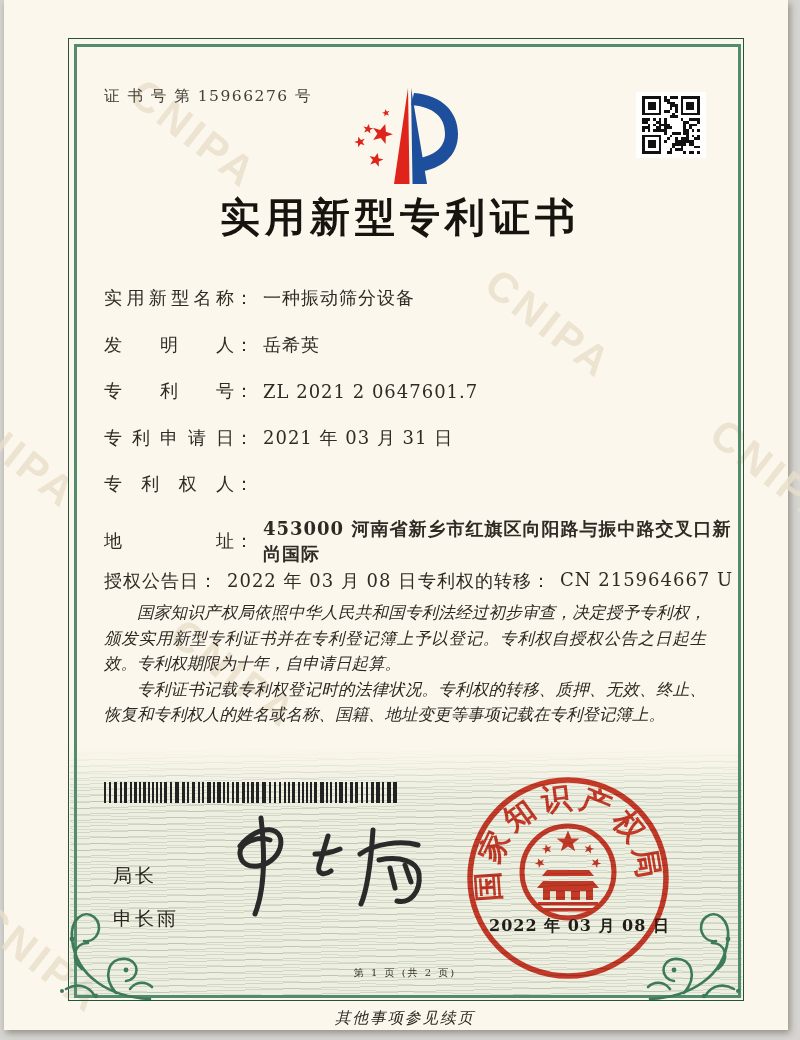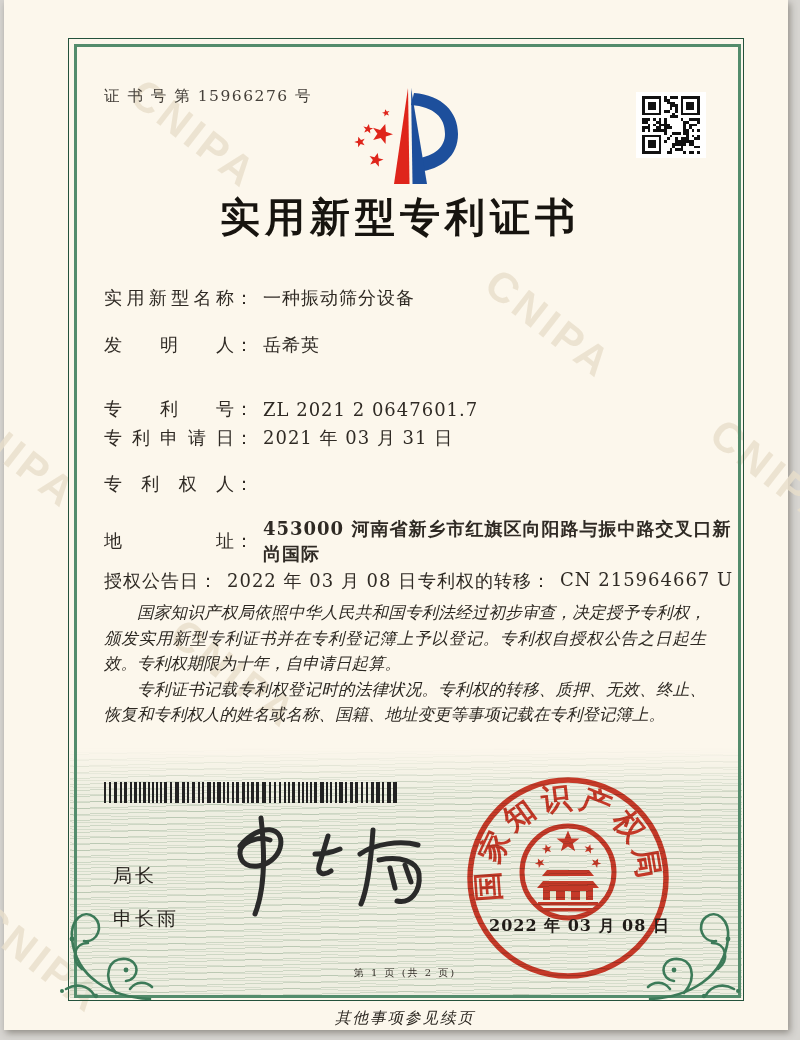--- a/index.html
+++ b/index.html
@@ -290,21 +290,21 @@
   <div class="frow" style="top:286px;">
     <span class="flabel">实用新型名称</span>
       <span class="fcolon">：</span>
     <span class="fvalue">一种振动筛分设备</span>
   </div>
   <div class="frow" style="top:333px;">
     <span class="flabel">发明人</span>
       <span class="fcolon">：</span>
     <span class="fvalue">岳希英</span>
   </div>
-  <div class="frow" style="top:397px;">
+  <div class="frow" style="top:379px;">
     <span class="flabel">专利号</span>
       <span class="fcolon">：</span>
     <span class="fvalue">ZL 2021 2 0647601.7</span>
   </div>
   <div class="frow" style="top:426px;">
     <span class="flabel">专利申请日</span>
       <span class="fcolon">：</span>
     <span class="fvalue">2021 年 03 月 31 日</span>
   </div>
   <div class="frow" style="top:472px;">

